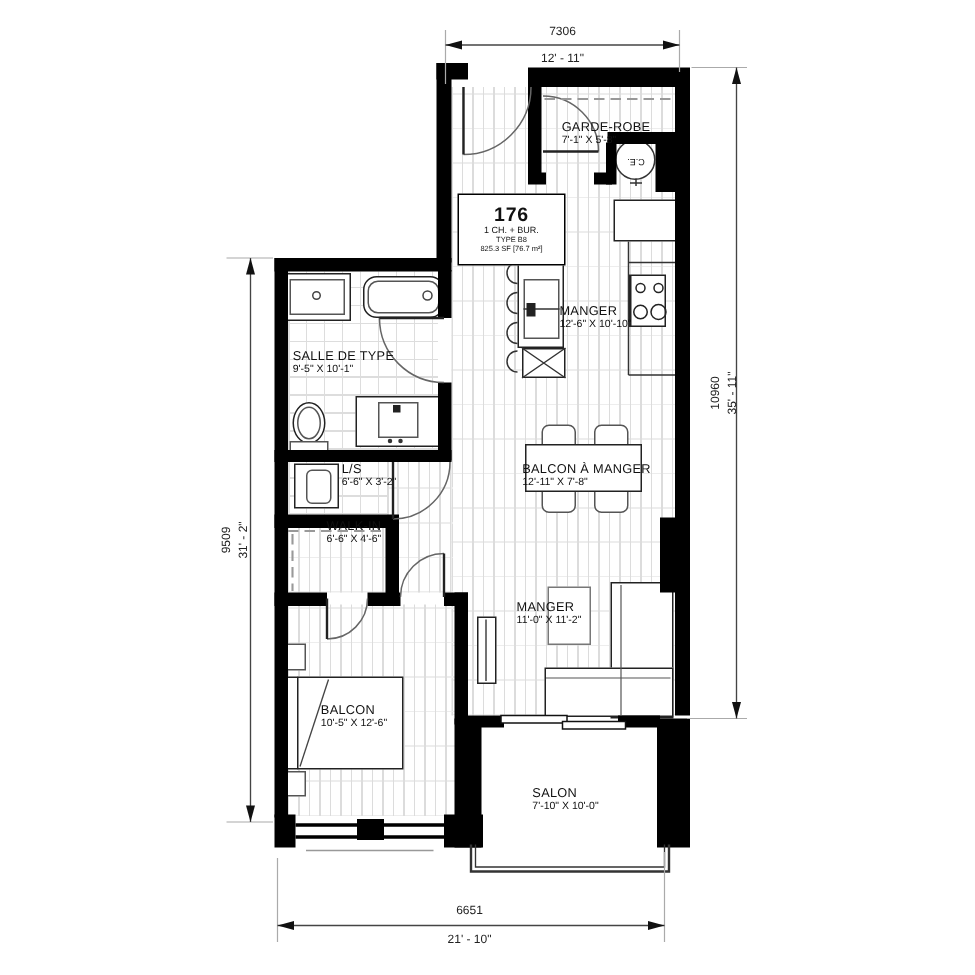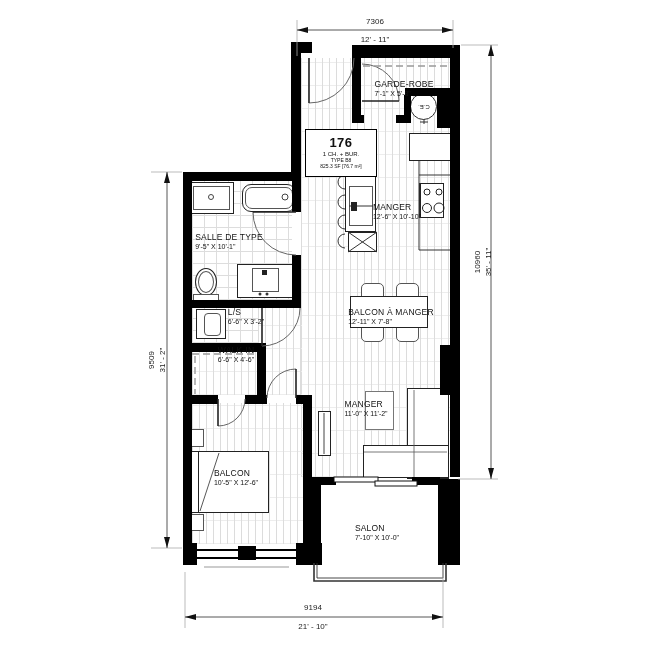--- a/index.html
+++ b/index.html
@@ -256,16 +256,16 @@
     <div class="rdim">7'-10" X 10'-0"</div>
   </div>
   <div class="lbl flip" style="left:424px;top:106px;">C.E.</div>
 
   <div class="dimtxt" style="left:375px;top:21px;">7306</div>
   <div class="dimtxt" style="left:375px;top:39px;">12' - 11"</div>
   <div class="dimtxt rot" style="left:151px;top:360px;">9509</div>
   <div class="dimtxt rot" style="left:162px;top:360px;">31' - 2"</div>
   <div class="dimtxt rot" style="left:477px;top:262px;">10960</div>
   <div class="dimtxt rot" style="left:488px;top:262px;">35' - 11"</div>
-  <div class="dimtxt" style="left:313px;top:607px;">9194</div>
+  <div class="dimtxt" style="left:313px;top:607px;">6651</div>
   <div class="dimtxt" style="left:313px;top:626px;">21' - 10"</div>
 
 </div>
 
 </body></html>

